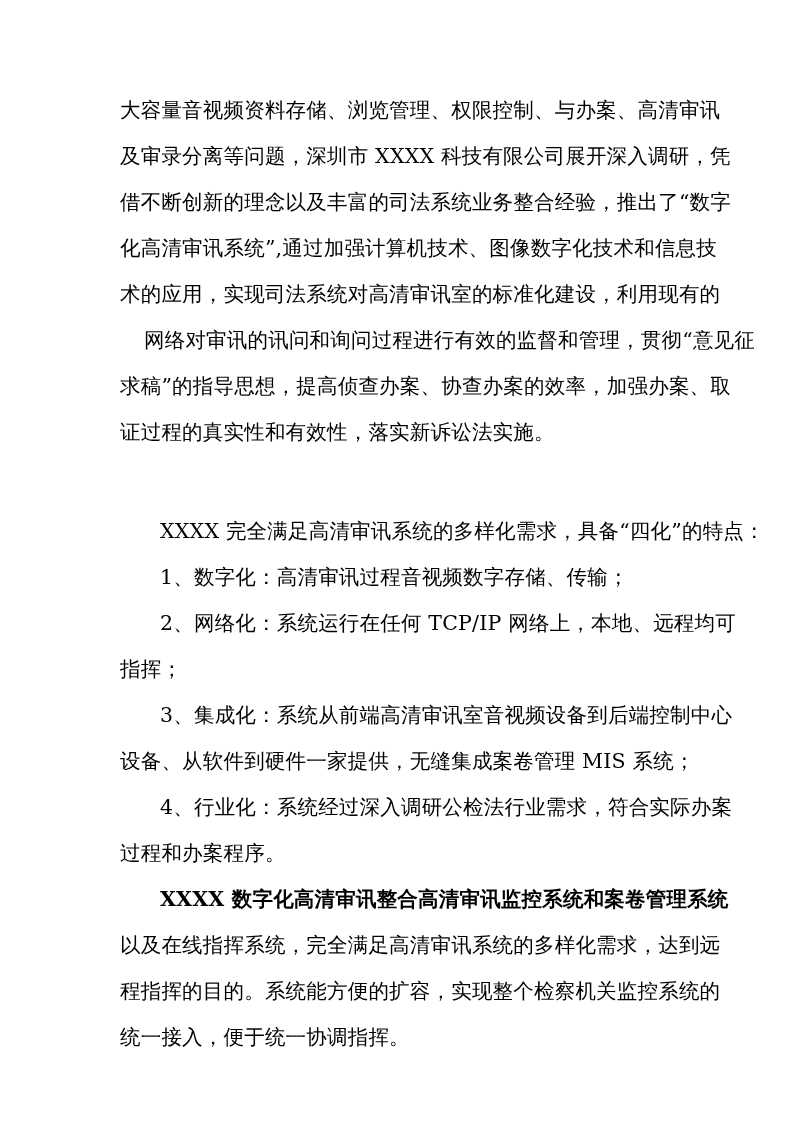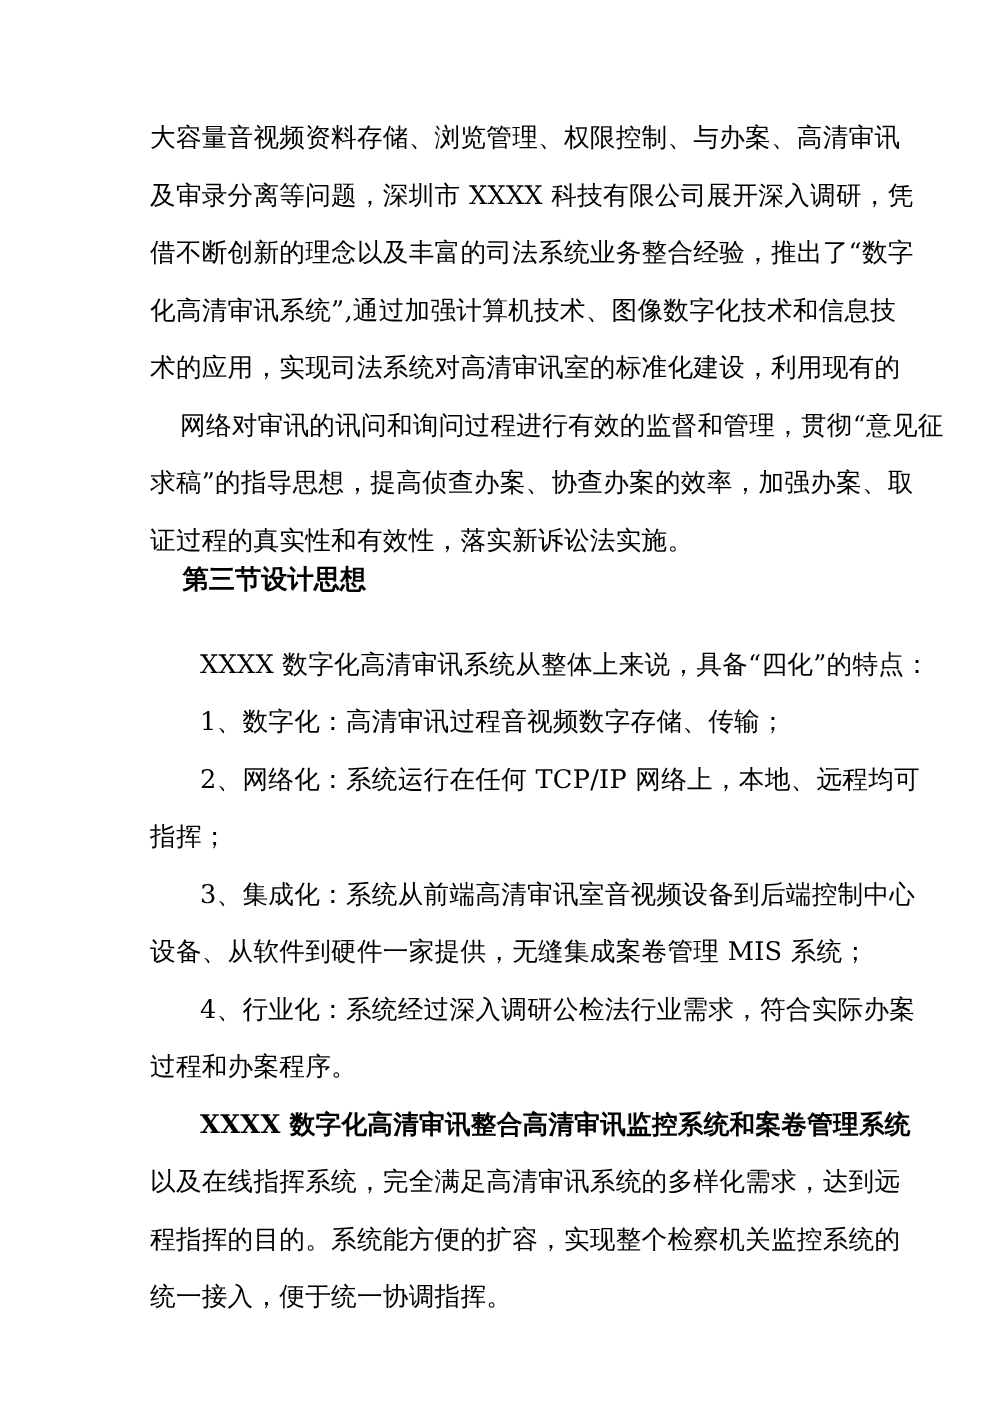--- a/index.html
+++ b/index.html
@@ -61,23 +61,22 @@
     <div class="line" style="top:97px;">大容量音视频资料存储、浏览管理、权限控制、与办案、高清审讯</div>
     <div class="line" style="top:143px;">及审录分离等问题，深圳市 XXXX 科技有限公司展开深入调研，凭</div>
     <div class="line" style="top:189px;">借不断创新的理念以及丰富的司法系统业务整合经验，推出了“数字</div>
     <div class="line" style="top:235px;">化高清审讯系统”,通过加强计算机技术、图像数字化技术和信息技</div>
     <div class="line" style="top:281px;">术的应用，实现司法系统对高清审讯室的标准化建设，利用现有的</div>
     <div class="line" style="top:327px;margin-left:24px;">网络对审讯的讯问和询问过程进行有效的监督和管理，贯彻“意见征</div>
     <div class="line" style="top:373px;">求稿”的指导思想，提高侦查办案、协查办案的效率，加强办案、取</div>
     <div class="line" style="top:419px;">证过程的真实性和有效性，落实新诉讼法实施。</div>
   </div>
 
-  <div class="heading" style="top:450px;">第三节设计思想</div>
 
-  <div class="line indent" style="top:518px;">XXXX 数字化高清审讯系统从整体上来说，具备“四化”的特点：</div>
+  <div class="line indent" style="top:518px;">XXXX 完全满足高清审讯系统的多样化需求，具备“四化”的特点：</div>
 
   <div>
     <div class="line indent" style="top:564px;">1、数字化：高清审讯过程音视频数字存储、传输；</div>
 
     <div class="line indent" style="top:610px;">2、网络化：系统运行在任何 TCP/IP 网络上，本地、远程均可</div>
     <div class="line" style="top:656px;">指挥；</div>
 
     <div class="line indent" style="top:702px;">3、集成化：系统从前端高清审讯室音视频设备到后端控制中心</div>
     <div class="line" style="top:748px;">设备、从软件到硬件一家提供，无缝集成案卷管理 MIS 系统；</div>
 

